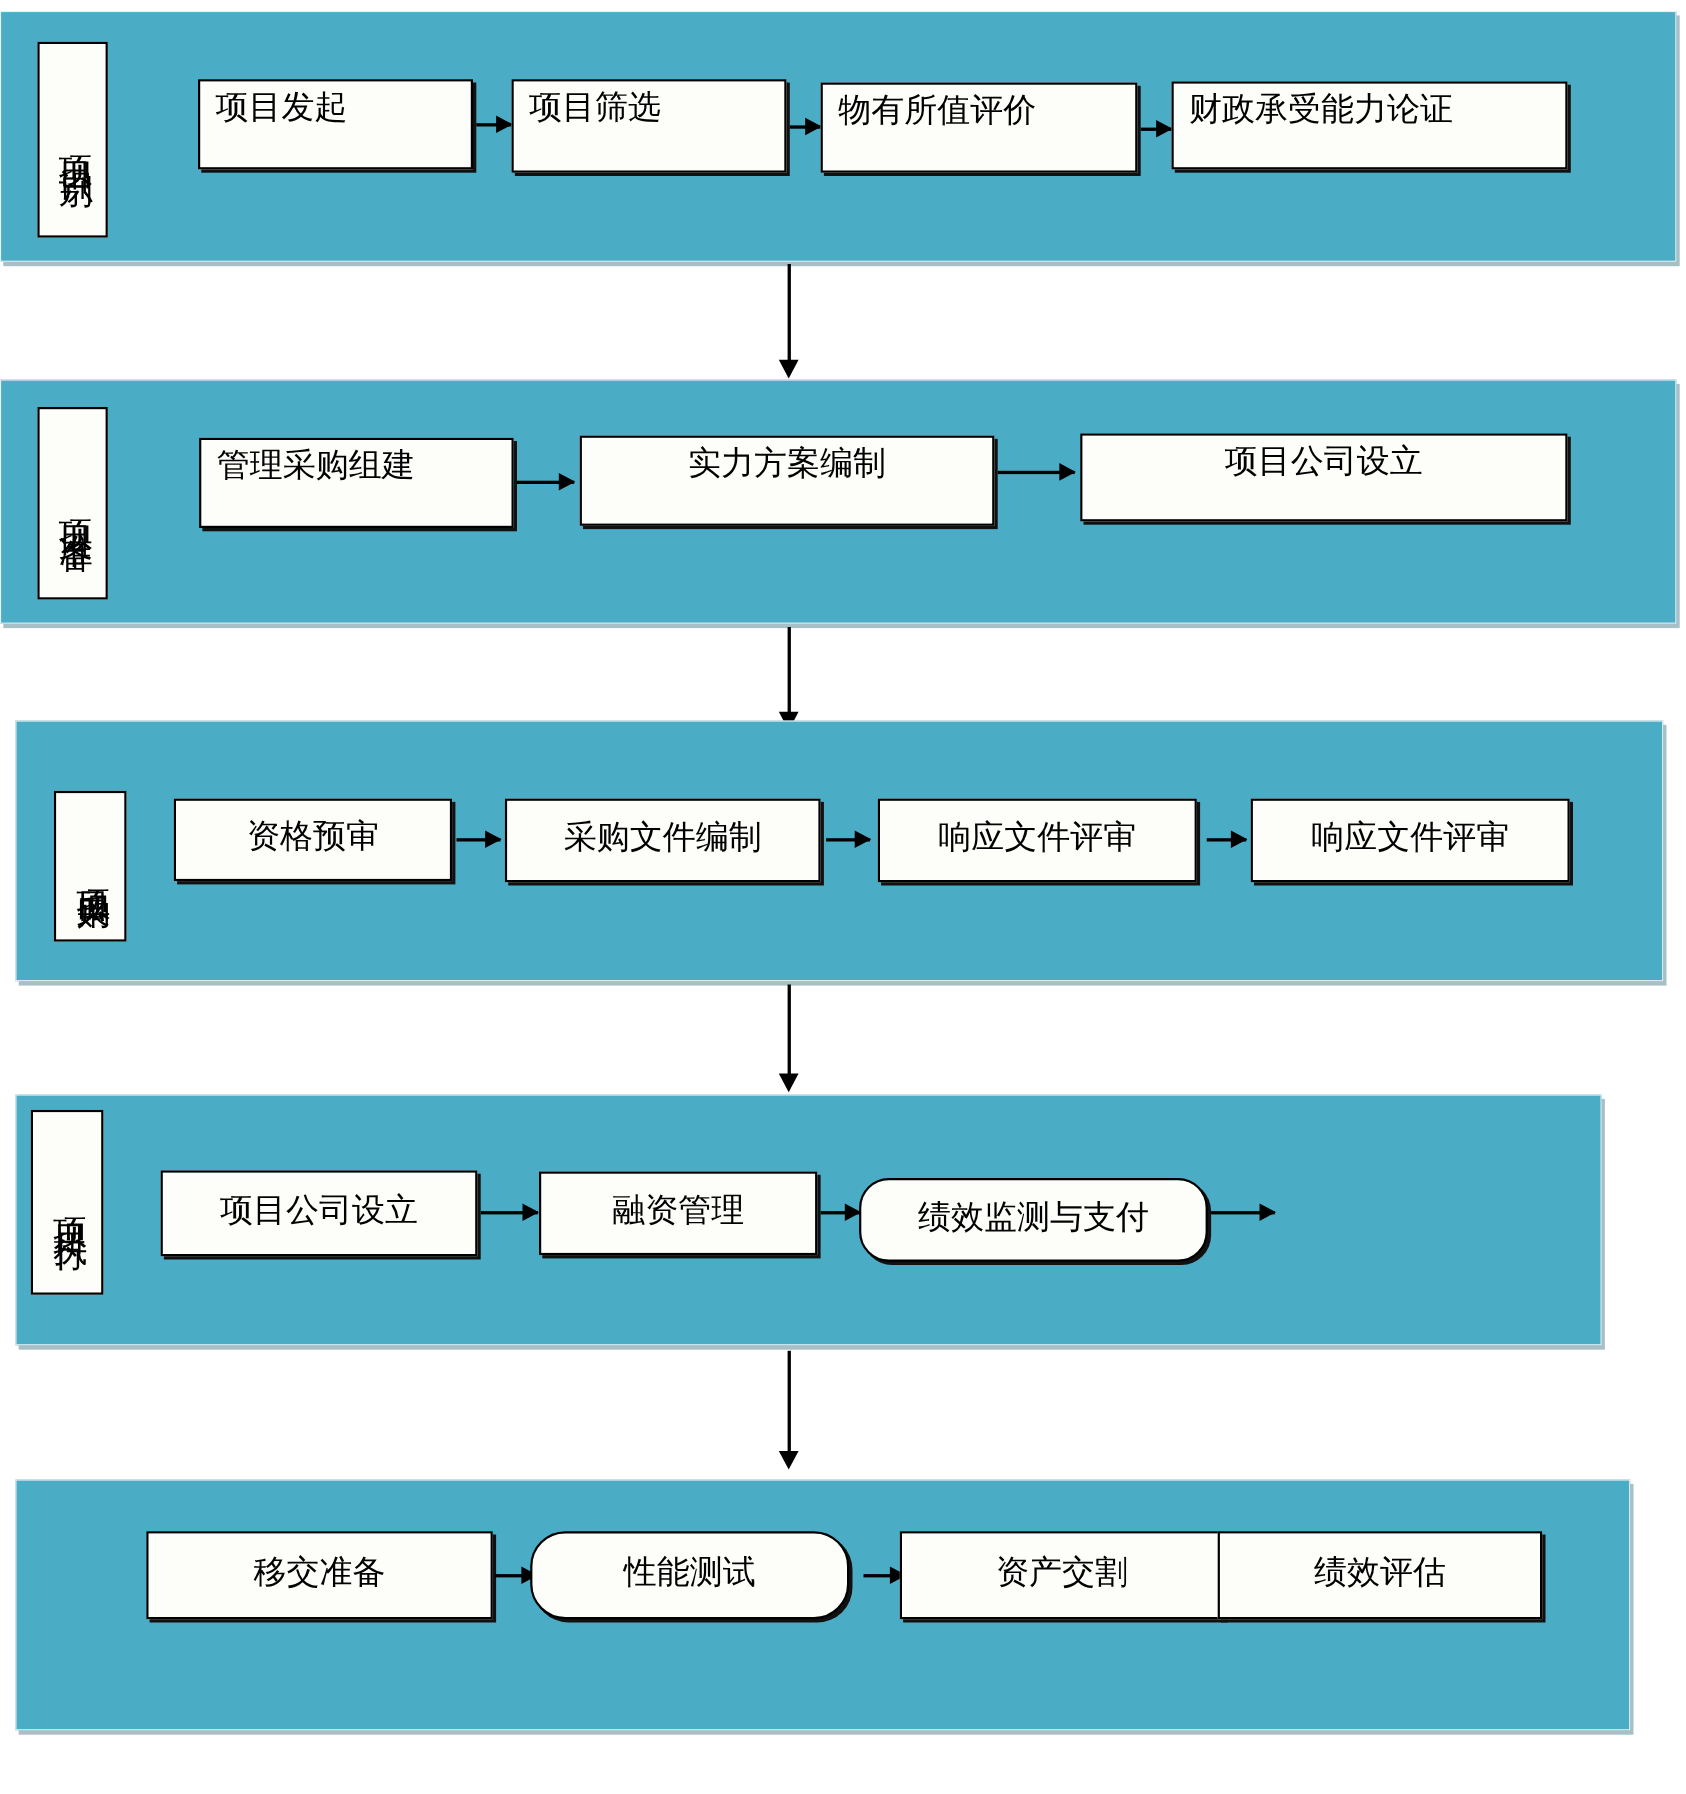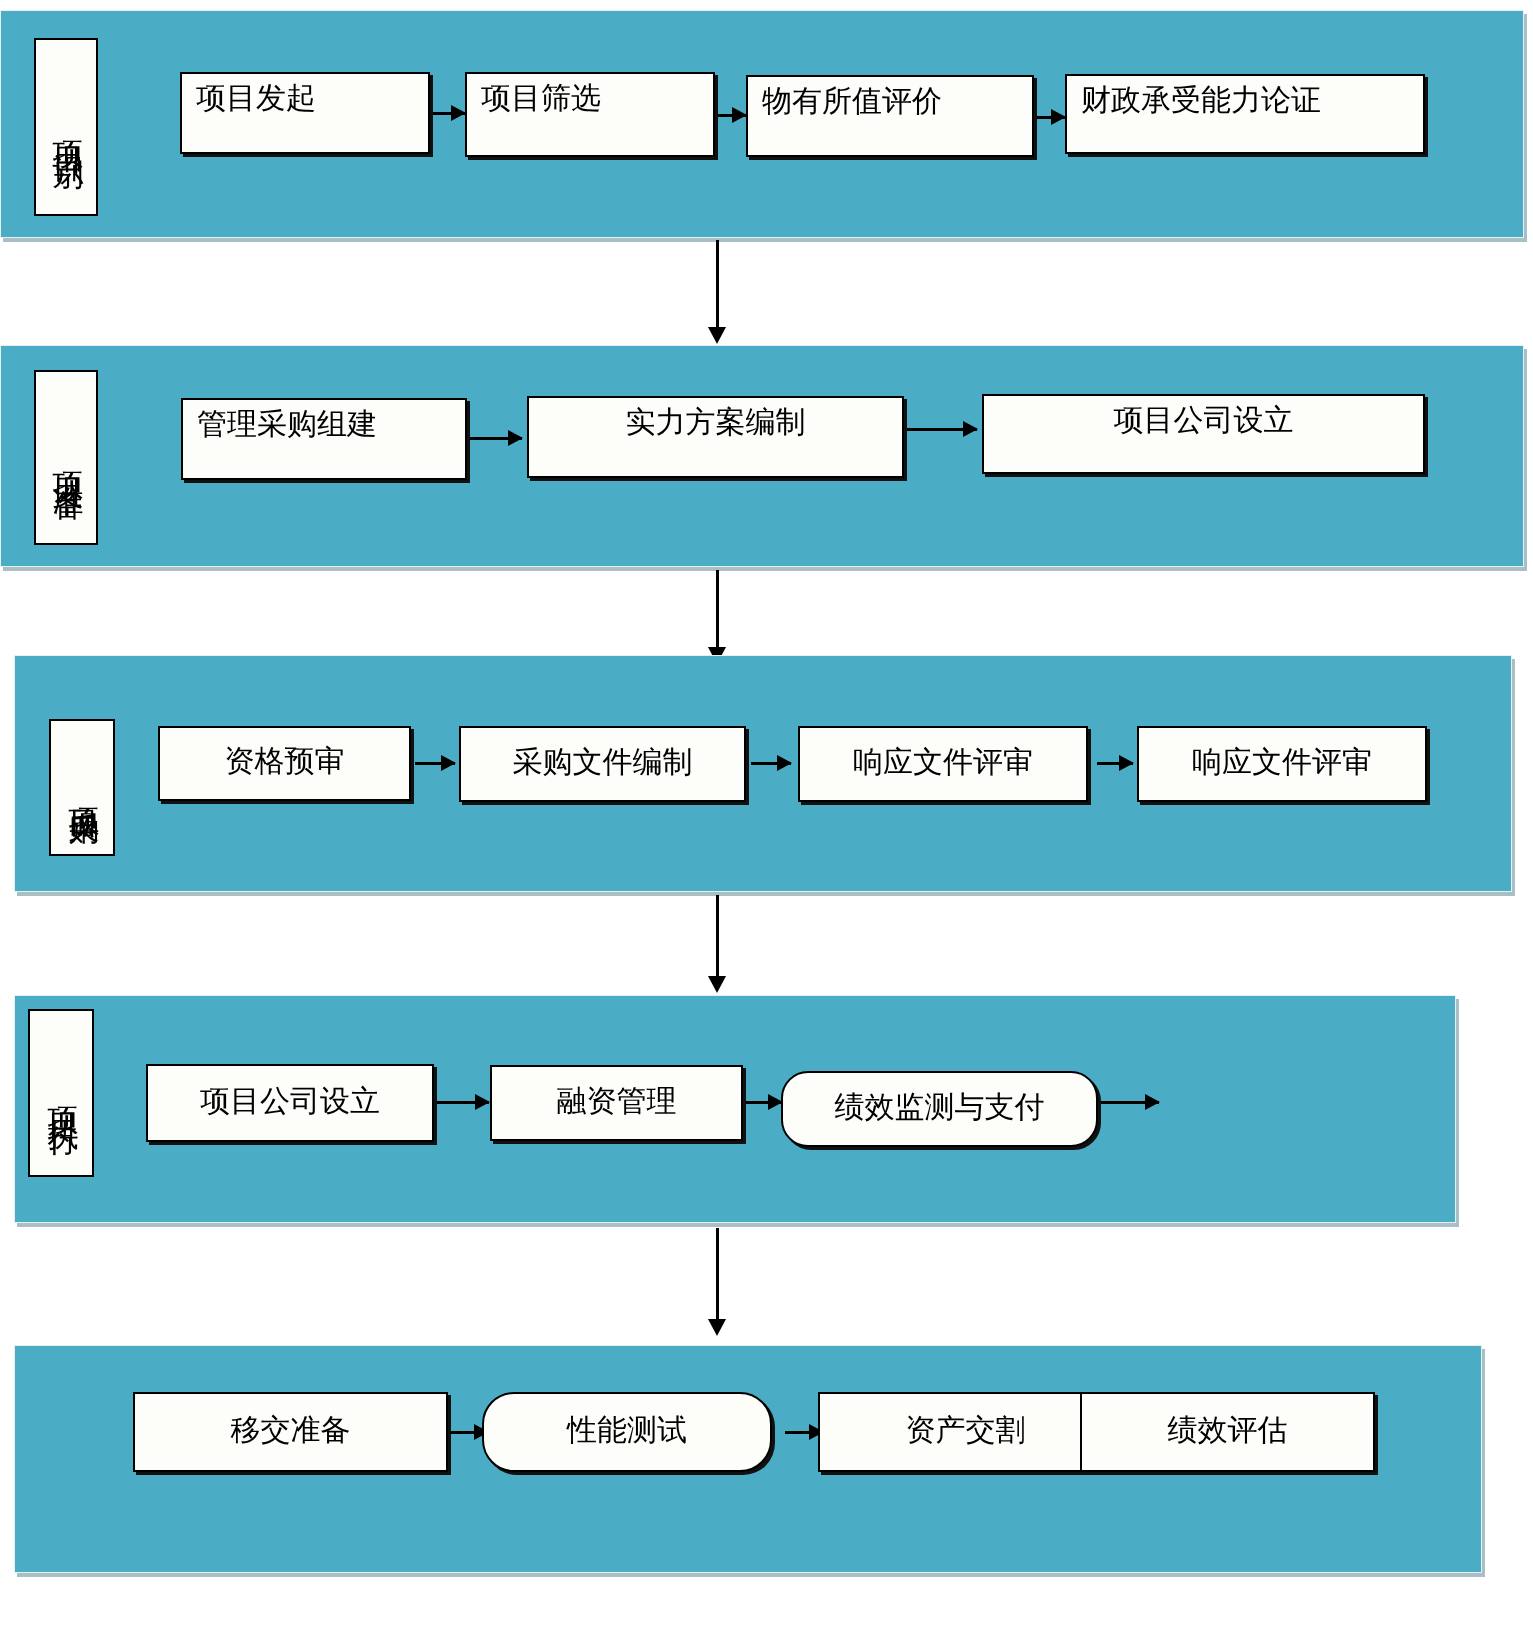--- a/index.html
+++ b/index.html
@@ -145,15 +145,15 @@
 
   <div class="step center" style="left:133px;top:1392px;width:315px;height:80px;">移交准备</div>
   <div class="harrow" style="left:450px;top:1431px;width:38px;"></div>
 
   <div class="step center" style="left:482px;top:1392px;width:290px;height:80px;border-radius:32px;">性能测试</div>
   <div class="harrow" style="left:785px;top:1431px;width:38px;"></div>
 
   <div class="step center" style="left:818px;top:1392px;width:295px;height:80px;">资产交割</div>
   <div class="harrow" style="left:1113px;top:1431px;width:38px;"></div>
 
-  <div class="step center" style="left:1080px;top:1392px;width:295px;height:80px;">绩效评估</div>
+  <div class="step center" style="left:1107px;top:1392px;width:295px;height:80px;">绩效评估</div>
 
 </div>
 
 </body></html>

